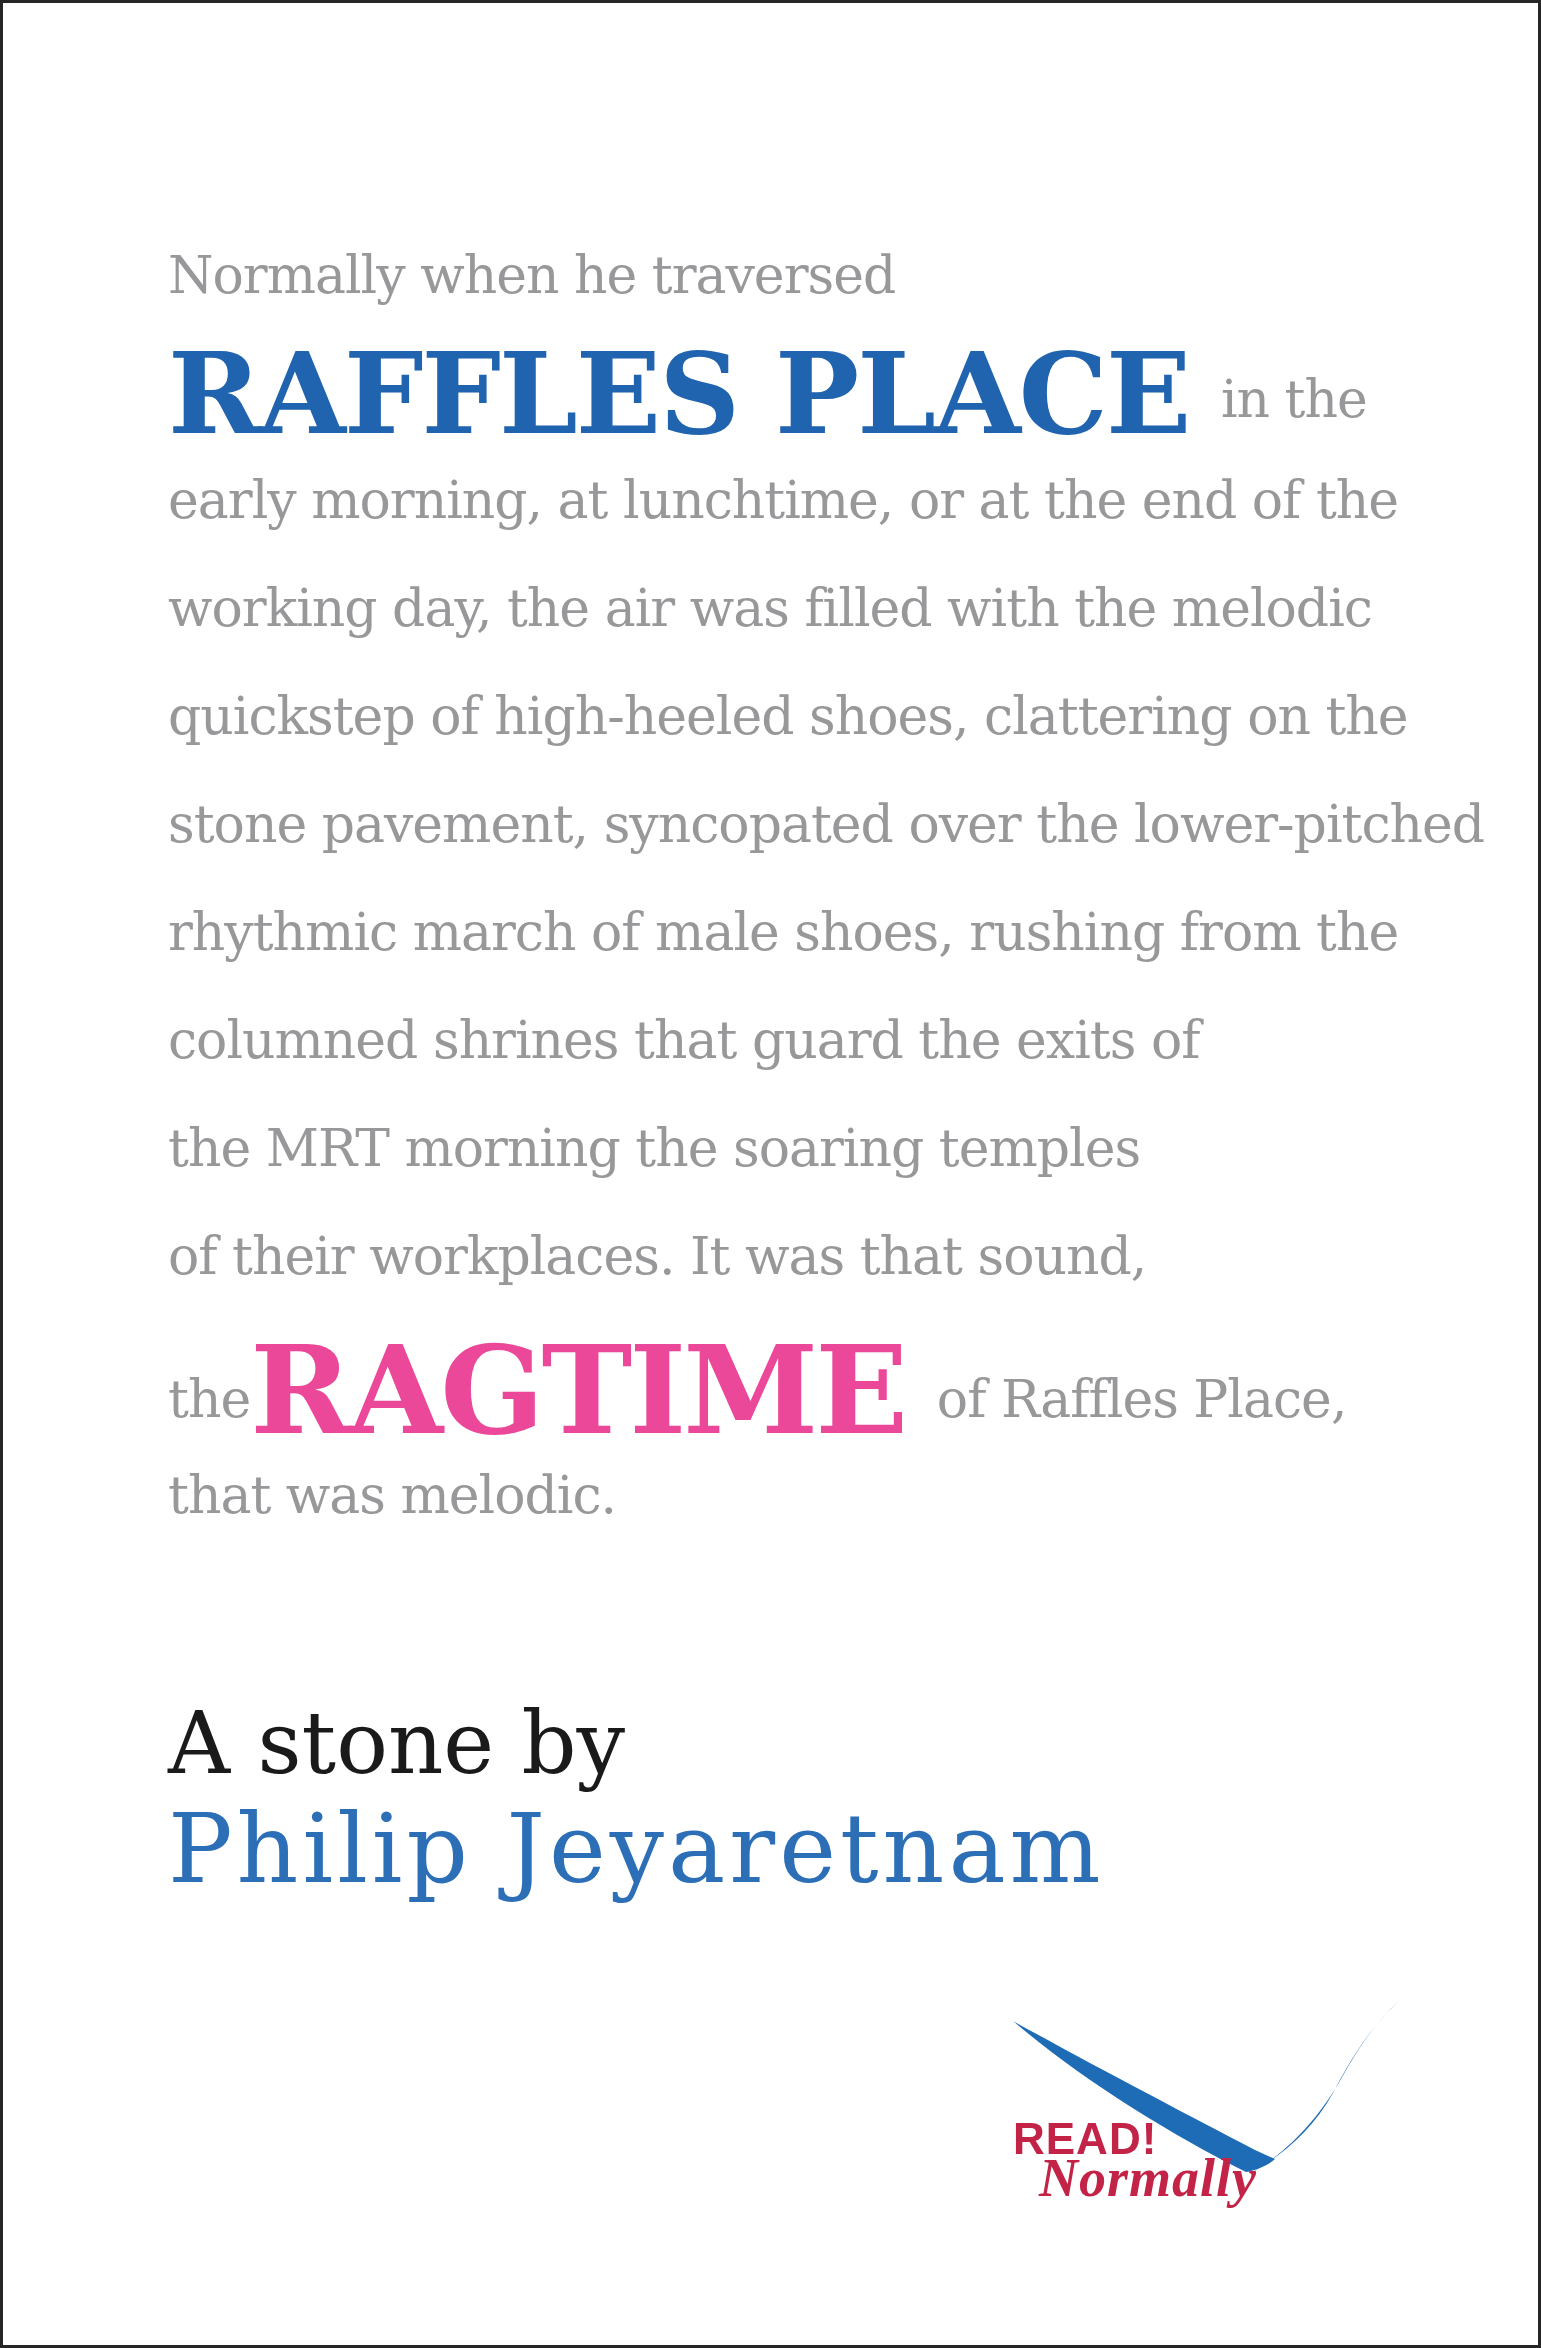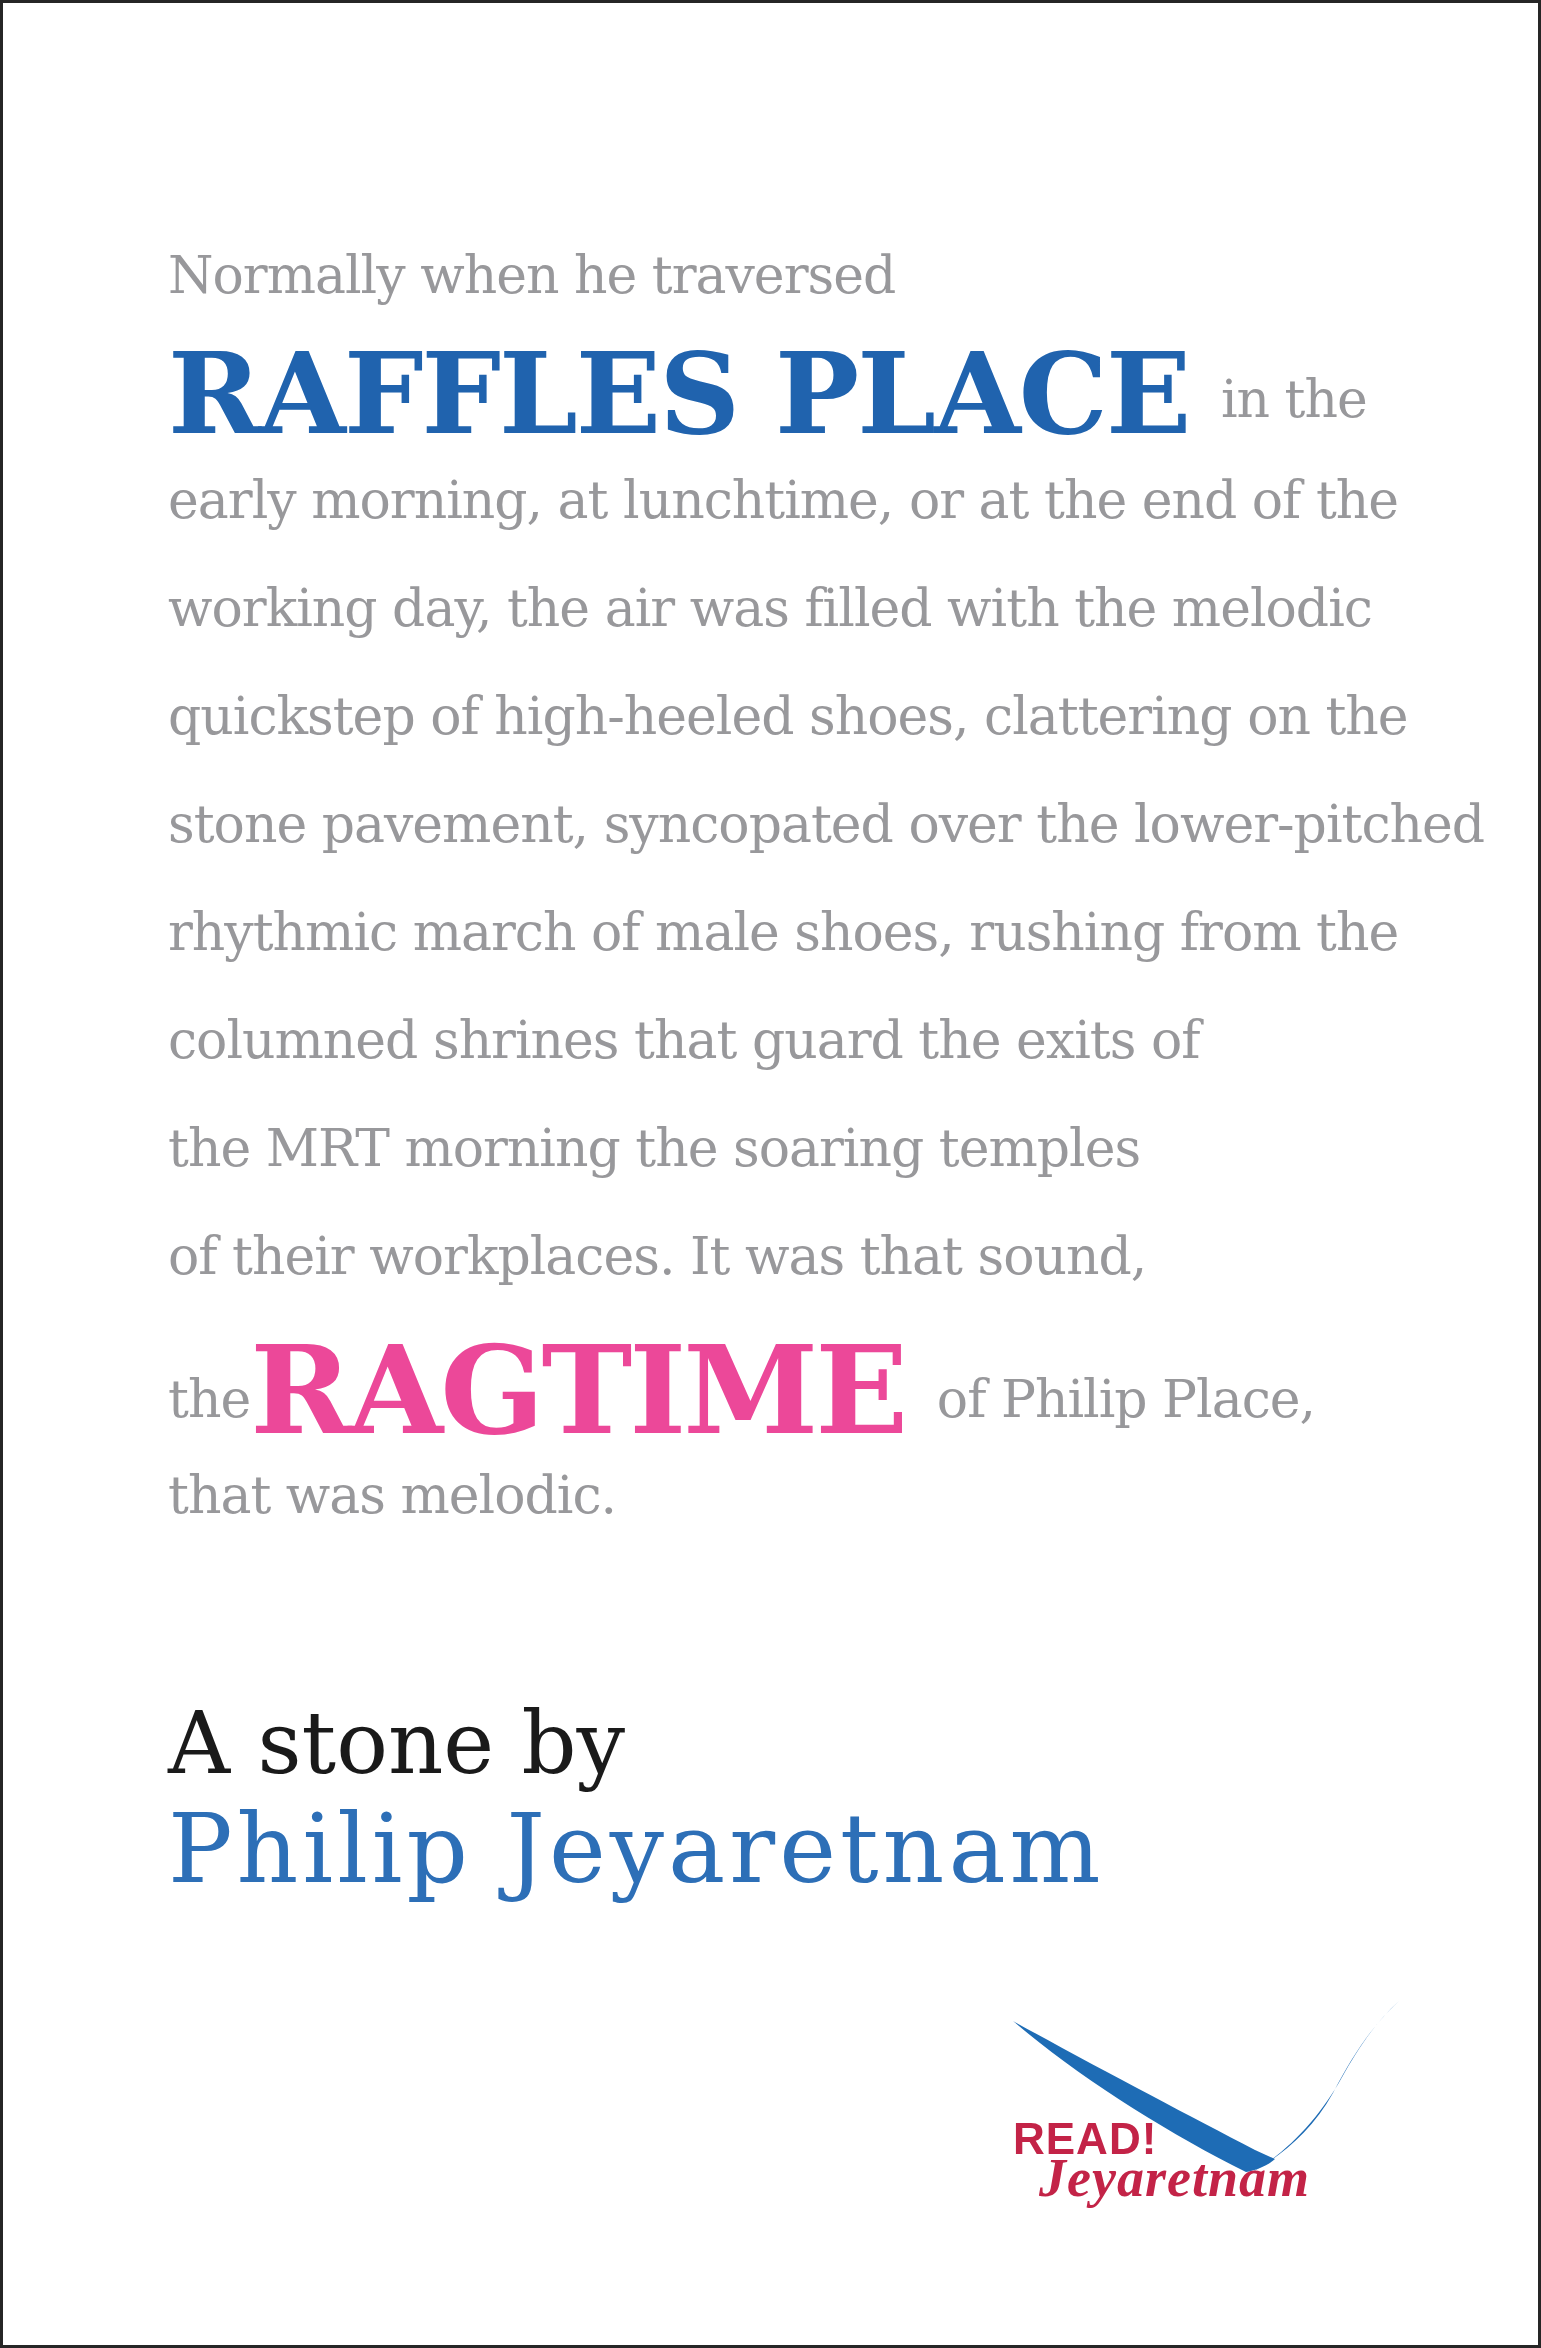--- a/index.html
+++ b/index.html
@@ -100,37 +100,37 @@
   <div class="t-line gray" style="top:579px">working day, the air was filled with the melodic</div>
   <div class="t-line gray" style="top:687px">quickstep of high-heeled shoes, clattering on the</div>
   <div class="t-line gray" style="top:795px">stone pavement, syncopated over the lower-pitched</div>
   <div class="t-line gray" style="top:903px">rhythmic march of male shoes, rushing from the</div>
   <div class="t-line gray" style="top:1011px">columned shrines that guard the exits of</div>
   <div class="t-line gray" style="top:1119px">the MRT morning the soaring temples</div>
   <div class="t-line gray" style="top:1227px">of their workplaces. It was that sound,</div>
 
   <div class="t-line" style="top:1326px">
     <span class="small-raised lead">the</span><span class="display-xl">RAGTIME</span>
-    <span class="small-raised tail">of Philip Place,</span>
+    <span class="small-raised tail">of Raffles Place,</span>
   </div>
 
   <div class="t-line gray" style="top:1466px">that was melodic.</div>
 
   <div class="t-line byline" style="top:1697px">A stone by</div>
 
   <div class="t-line author" style="top:1798px">Philip Jeyaretnam</div>
 
   <div class="logo">
     <svg width="410" height="235" viewBox="0 0 410 235">
       <path d="M10,28 C95,75 185,122 252,157 L272,166
                C264,173 253,177 243,179
                C165,140 78,86 10,28 Z" fill="#1e6cb5"></path>
       <path d="M246,181
                C285,160 318,122 338,86
                C356,54 372,30 396,8
                C368,34 350,62 330,100
                C308,140 276,164 246,181 Z" fill="#1e6cb5"></path>
     </svg>
     <div class="logo-read">READ!</div>
-    <div class="logo-sg">Jeyaretnam</div>
+    <div class="logo-sg">Normally</div>
   </div>
 
 </div>
 
 </body></html>

